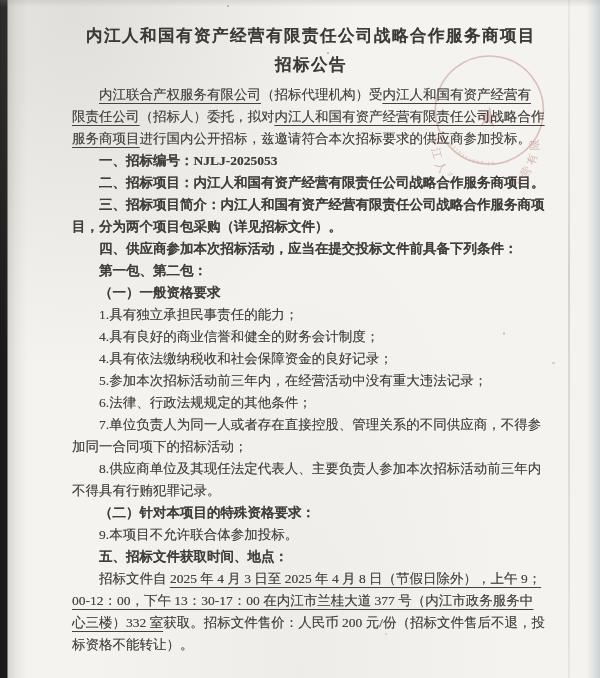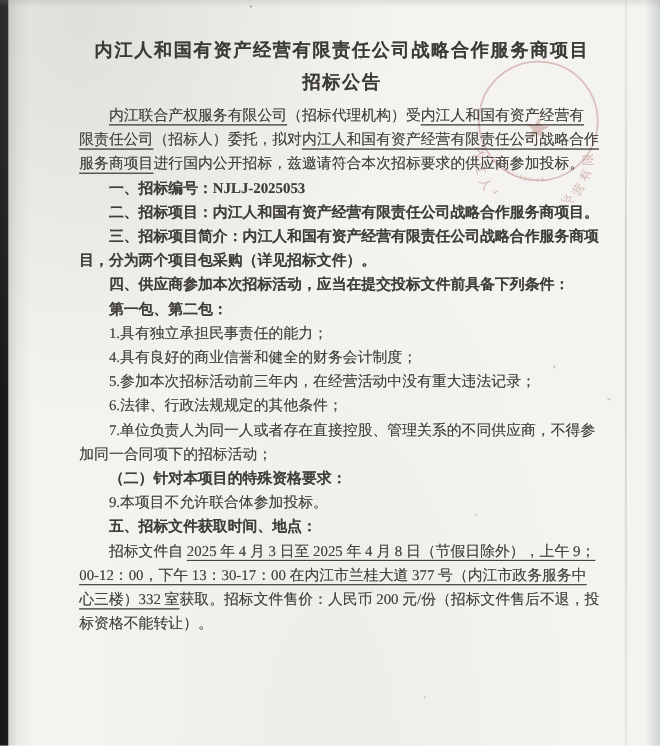--- a/index.html
+++ b/index.html
@@ -12,21 +12,21 @@
       radial-gradient(ellipse at 50% 100%, rgba(190,188,182,.12), transparent 50%),
       linear-gradient(to bottom, rgba(150,148,144,.22) 0, rgba(150,148,144,0) 7px),
       linear-gradient(to right, #181818 0, #1d1d1c 7px, rgba(185,183,178,.5) 8px, rgba(200,198,193,.25) 16px, rgba(200,198,193,0) 28px),
       linear-gradient(to left, rgba(170,181,186,.55) 0, rgba(176,186,190,.30) 6px, rgba(176,186,190,0) 14px);
   }
   .fold-line {
     position:absolute; left:568px; top:0; width:2px; height:678px;
     background:linear-gradient(to bottom, rgba(130,130,128,.10), rgba(120,120,118,.26) 40%, rgba(130,130,128,.12));
   }
   .doc {
-    position:absolute; left:0; top:18px; width:600px; box-sizing:border-box;
+    position:absolute; left:0; top:8px; width:600px; box-sizing:border-box;
     padding:15px 24px 0 72px;
     font-size:13.5px; line-height:22px; color:#45433f;
     text-shadow:0 0 .5px rgba(70,68,64,.55);
   }
   .title { margin:0 0 4px -26px; text-align:center; font-size:16.5px; font-weight:bold;
            letter-spacing:1.5px; line-height:25px; color:#3c3a37; }
   .title.second { margin-bottom:7px; }
   .doc p { margin:0; text-indent:27px; white-space:pre-line; }
   .h { font-weight:bold; color:#403e3a; }
   .u { text-decoration:underline; text-decoration-thickness:1px; text-underline-offset:3.5px; }
@@ -56,26 +56,30 @@
     <p><span class="u">内江联合产权服务有限公司</span><span>（招标代理机构）受</span><span class="u">内江人和国有资产经营有
 限责任公司</span><span>（招标人）委托，拟对</span><span class="u">内江人和国有资产经营有限责任公司战略合作
 服务商项目</span><span>进行国内公开招标，兹邀请符合本次招标要求的供应商参加投标。</span></p>
 
     <p class="h">一、招标编号：NJLJ-2025053</p>
     <p class="h">二、招标项目：内江人和国有资产经营有限责任公司战略合作服务商项目。</p>
     <p class="h">三、招标项目简介：内江人和国有资产经营有限责任公司战略合作服务商项
 目，分为两个项目包采购（详见招标文件）。</p>
     <p class="h">四、供应商参加本次招标活动，应当在提交投标文件前具备下列条件：</p>
     <p class="h">第一包、第二包：</p>
+    <p class="h">（一）一般资格要求</p>
     <p>1.具有独立承担民事责任的能力；</p>
     <p>4.具有良好的商业信誉和健全的财务会计制度；</p>
+    <p>4.具有依法缴纳税收和社会保障资金的良好记录；</p>
     <p>5.参加本次招标活动前三年内，在经营活动中没有重大违法记录；</p>
     <p>6.法律、行政法规规定的其他条件；</p>
     <p>7.单位负责人为同一人或者存在直接控股、管理关系的不同供应商，不得参
 加同一合同项下的招标活动；</p>
+    <p>8.供应商单位及其现任法定代表人、主要负责人参加本次招标活动前三年内
+不得具有行贿犯罪记录。</p>
     <p class="h">（二）针对本项目的特殊资格要求：</p>
     <p>9.本项目不允许联合体参加投标。</p>
     <p class="h">五、招标文件获取时间、地点：</p>
 
     <p><span>招标文件自 </span><span class="u">2025 年 4 月 3 日至 2025 年 4 月 8 日（节假日除外），上午 9；
 00-12：00，下午 13：30-17：00 在内江市兰桂大道 377 号（内江市政务服务中
 心三楼）332 室</span><span>获取。招标文件售价：人民币 200 元/份（招标文件售后不退，投
 标资格不能转让）。</span></p>
   </div>
 

